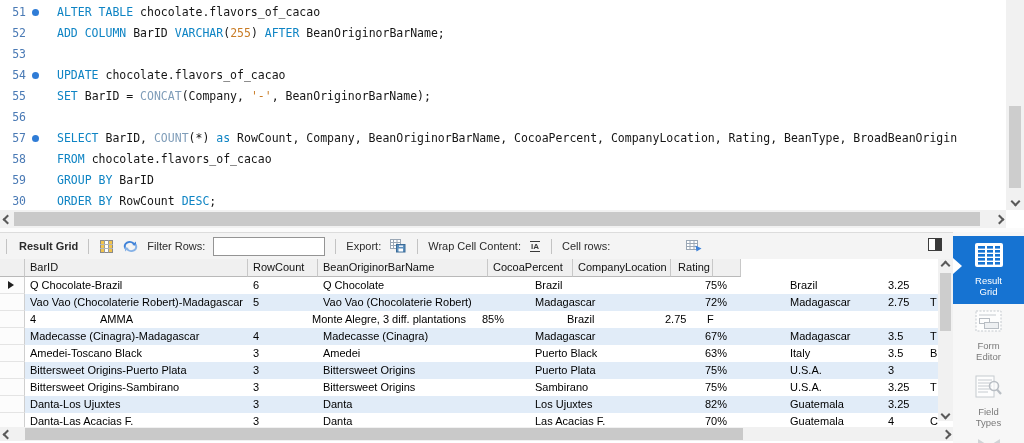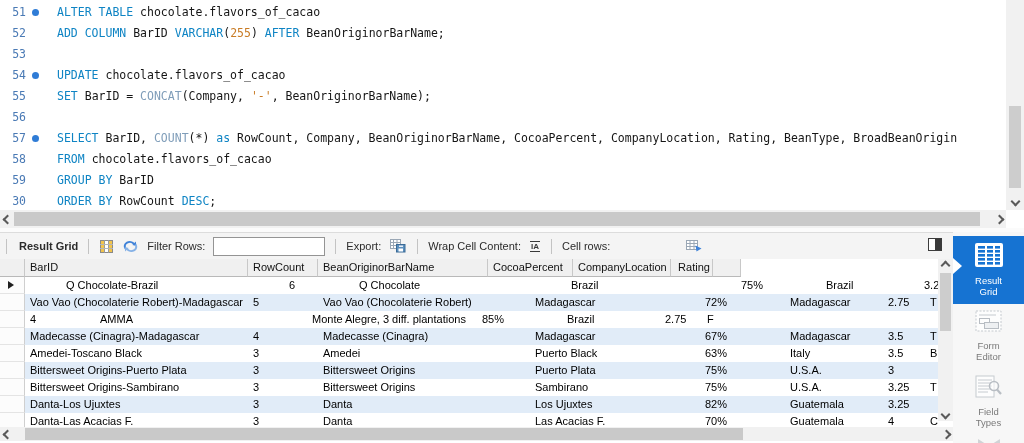--- a/index.html
+++ b/index.html
@@ -194,21 +194,21 @@
         <div class="hcell" style="width: 85px;">CocoaPercent</div>
         <div class="hcell" style="width: 98px;">CompanyLocation</div>
         <div class="hcell" style="width: 42px; text-align: center;">Rating</div>
         <div class="hcell" style="width: 28px;"></div>
       </div>
     <div id="grid-body">
         <div class="grow">
           <div class="selcell">
             <span class="rowarrow"></span>
           </div>
-          <div class="gcell" style="width: 223px; margin-left: 36px;">Q Chocolate-Brazil</div>
+          <div class="gcell" style="width: 223px;">Q Chocolate-Brazil</div>
           <div class="gcell" style="width: 70px;">6</div>
           <div class="gcell" style="width: 212px;">Q Chocolate</div>
           <div class="gcell" style="width: 170px;">Brazil</div>
           <div class="gcell" style="width: 85px;">75%</div>
           <div class="gcell" style="width: 98px;">Brazil</div>
           <div class="gcell" style="width: 42px;">3.25</div>
           <div class="gcell" style="width: 28px;"></div>
         </div>
         <div class="grow alt">
           <div class="selcell"></div>

